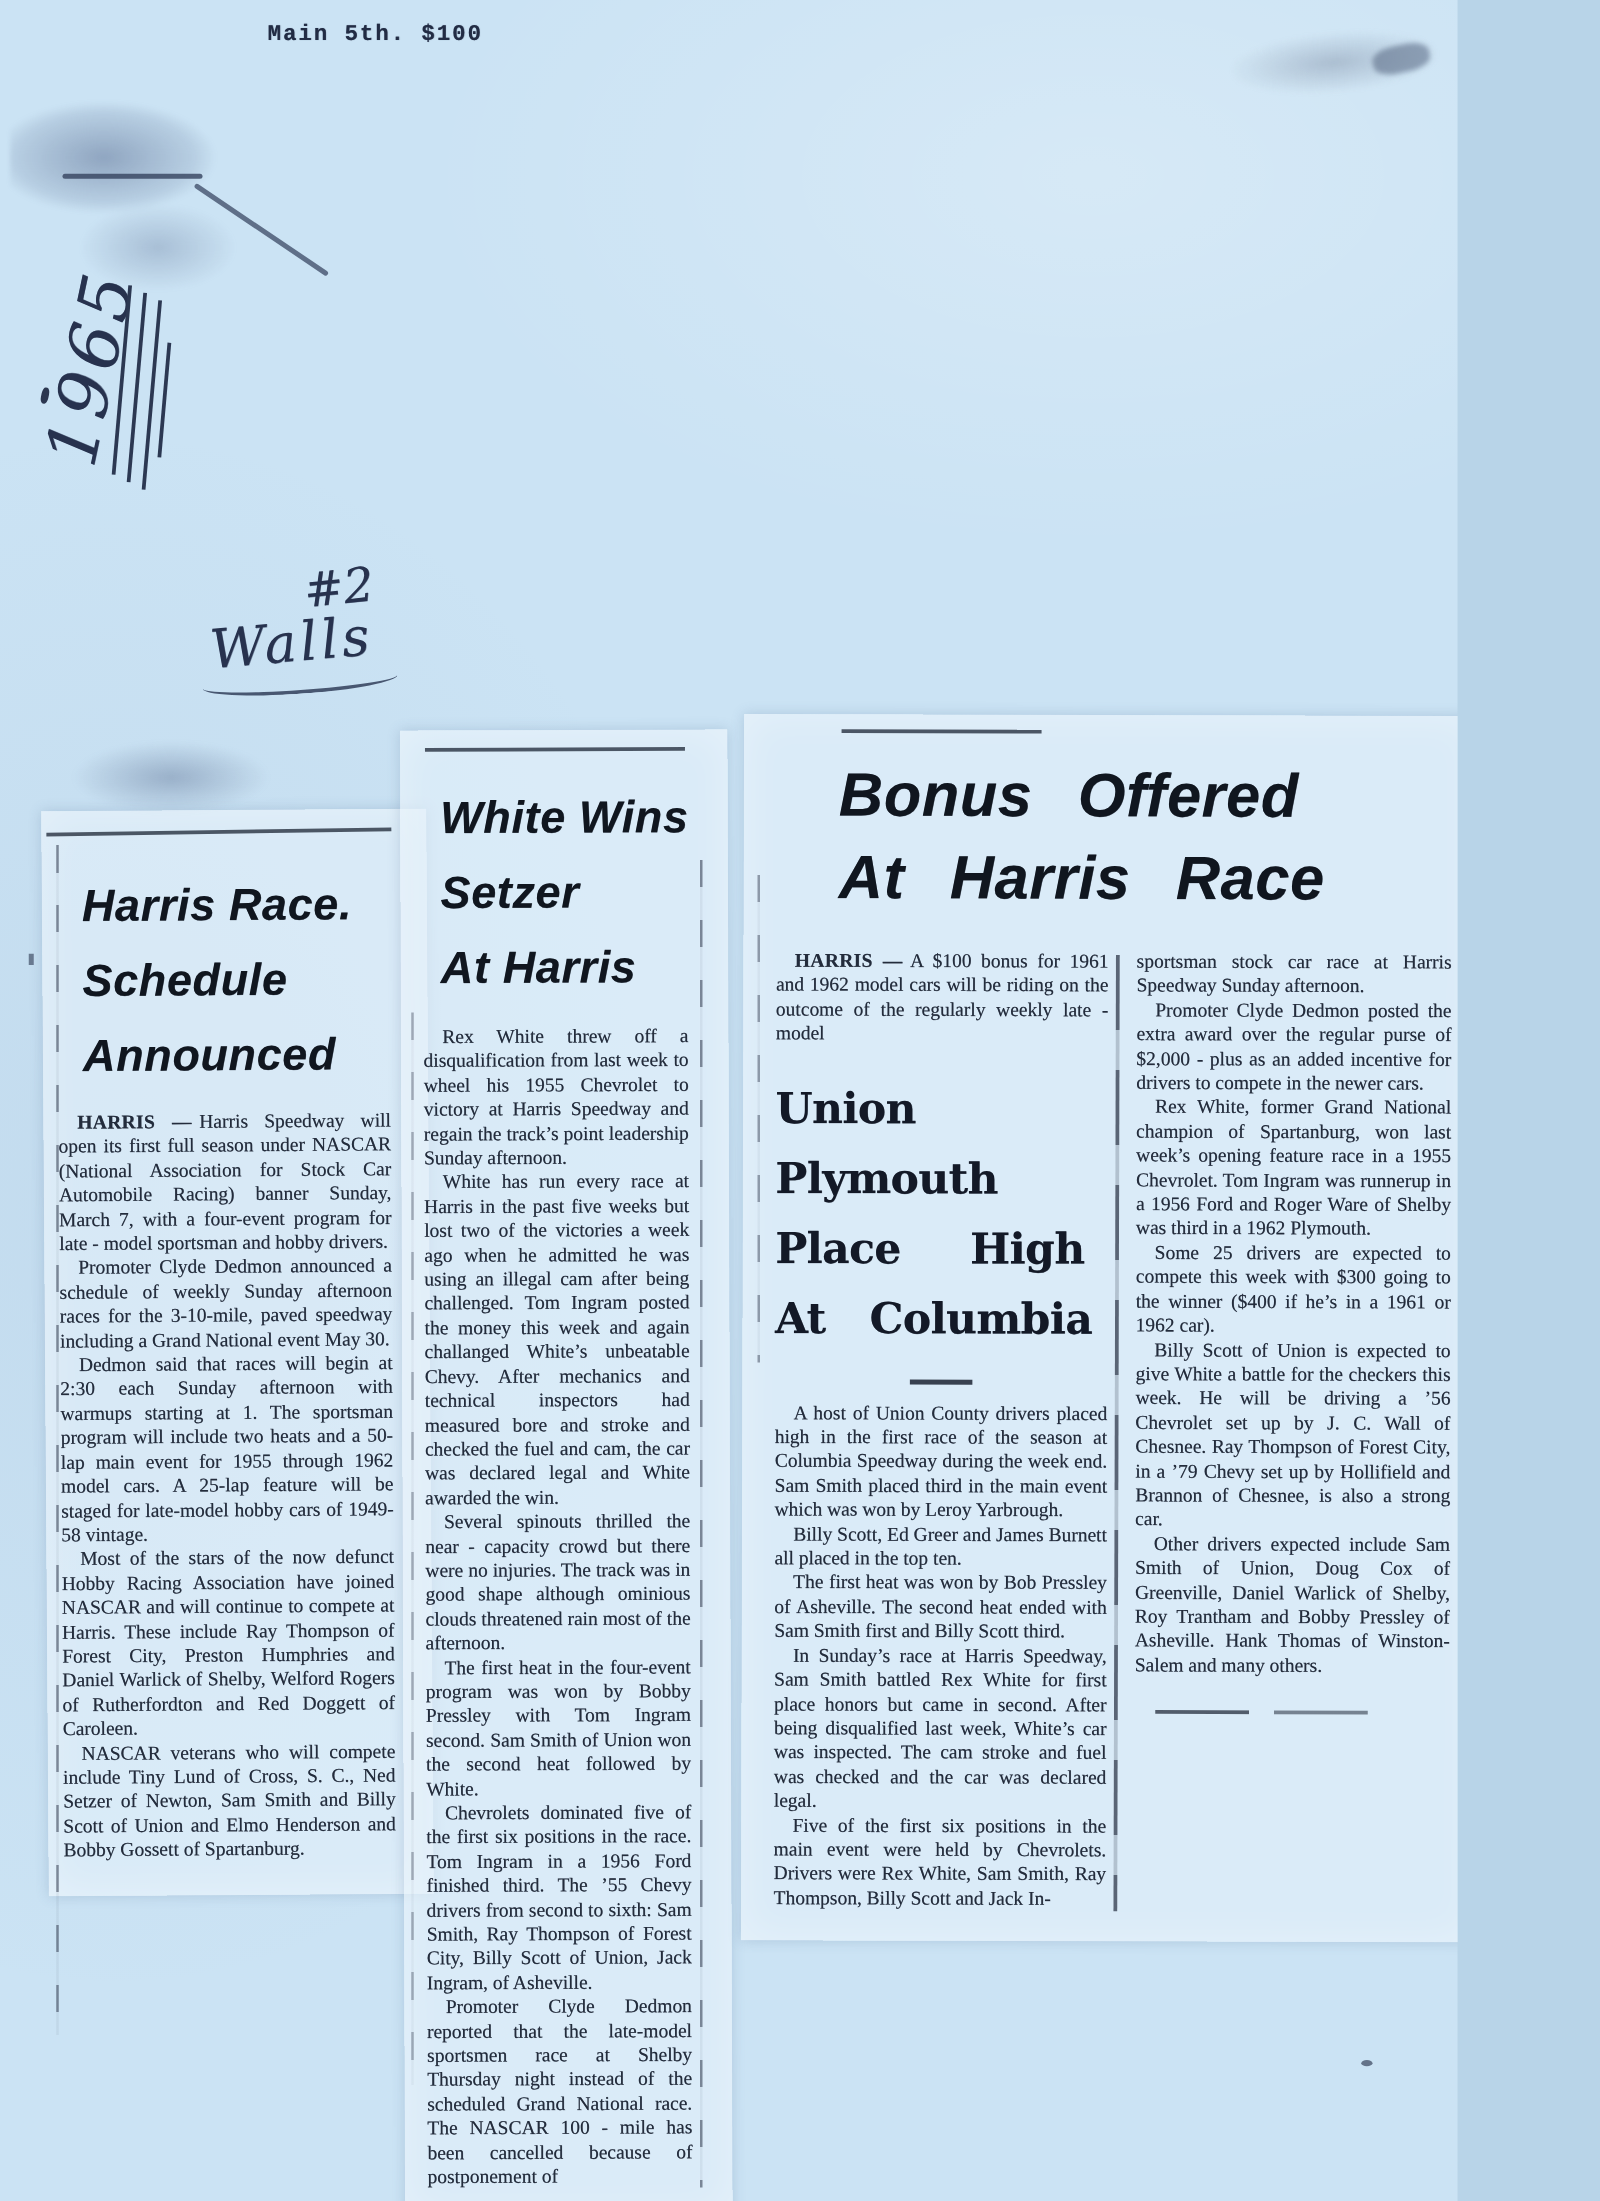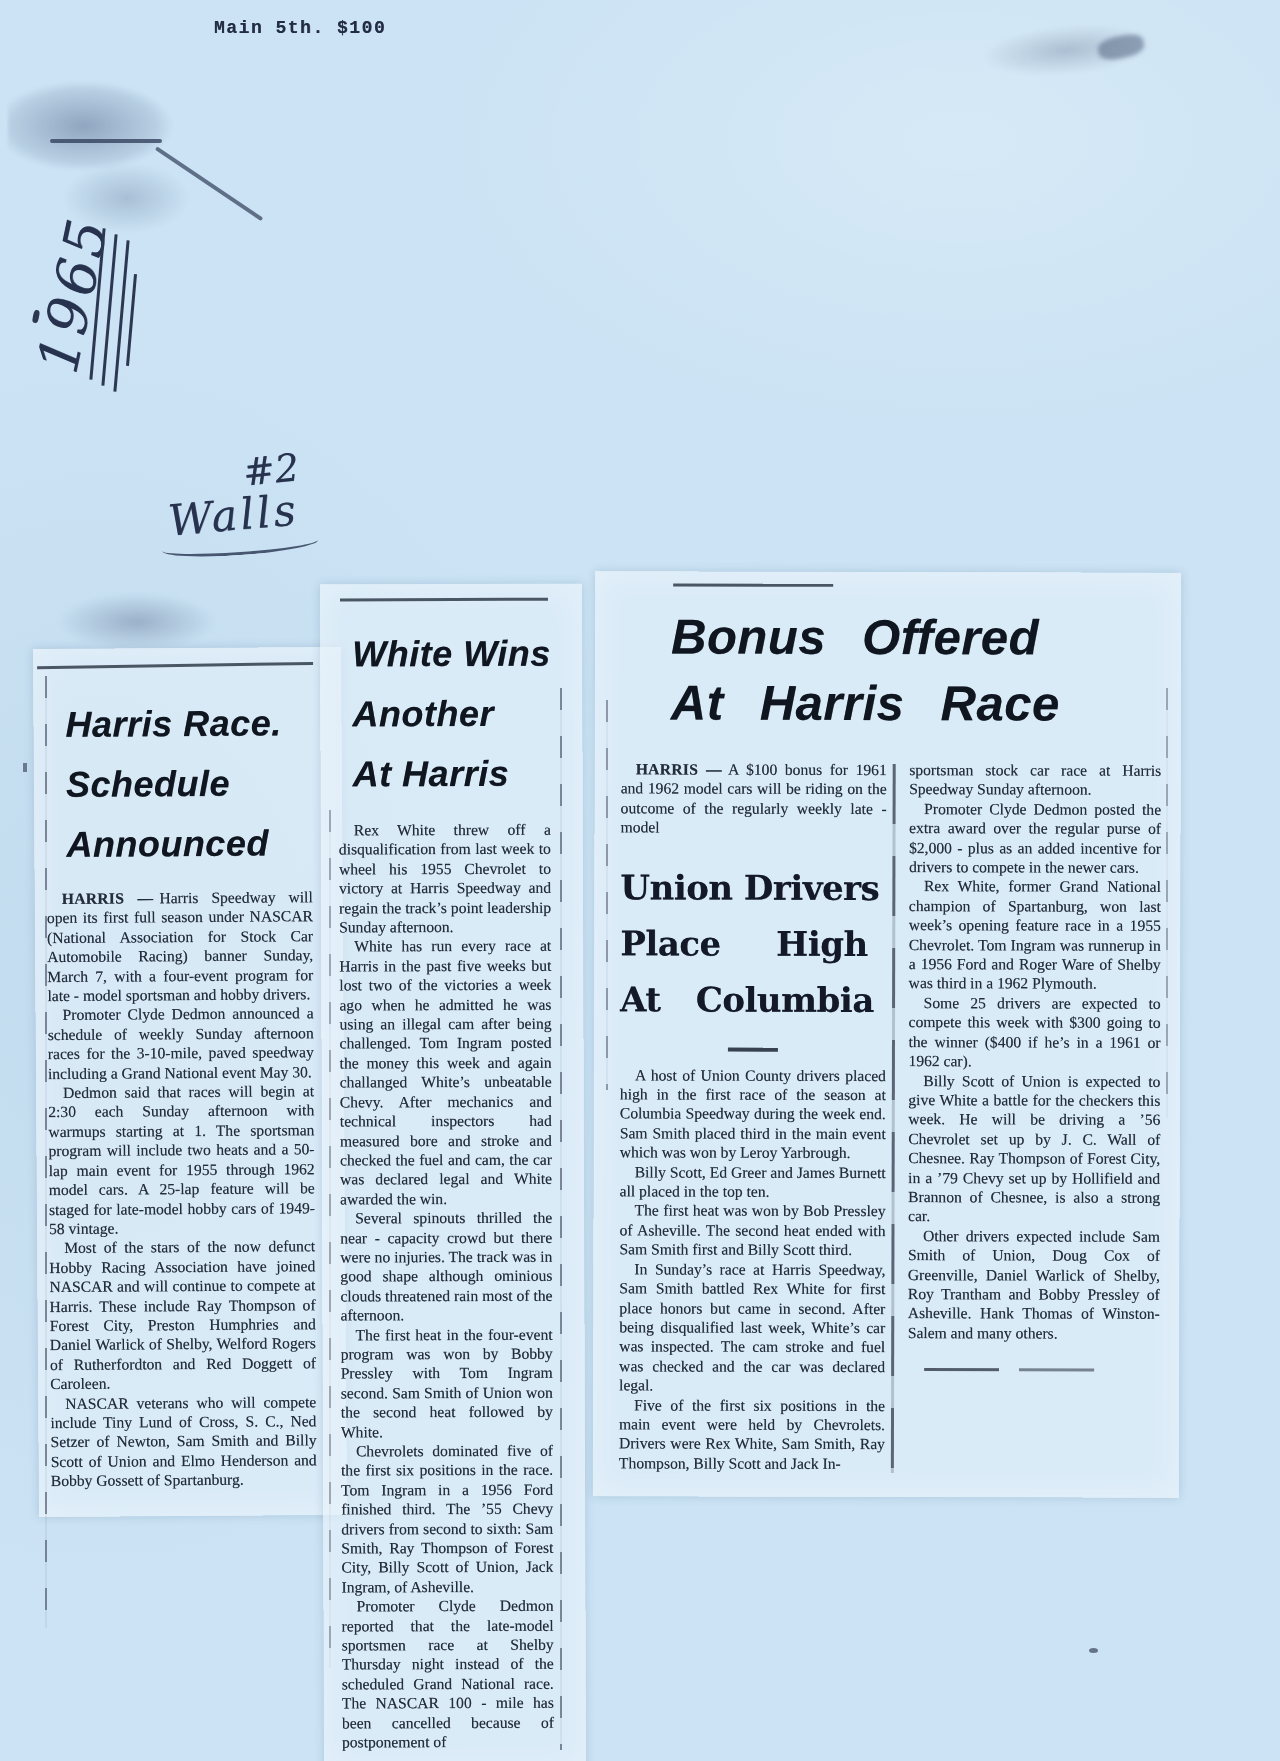--- a/index.html
+++ b/index.html
@@ -1,17 +1,17 @@
 <!DOCTYPE html>
 <html><head>
 <meta charset="utf-8">
 <style>
   html,body{margin:0;padding:0;background:#b8d4e8;}
   .page{
-    position:relative;width:1280px;height:1761px;overflow:hidden;
+    position:relative;width:1166px;height:1761px;overflow:hidden;
     font-family:"Liberation Serif",serif;color:#1f2838;
     background:
       radial-gradient(900px 500px at 75% 8%, rgba(255,255,255,.22), transparent 60%),
       radial-gradient(700px 900px at 8% 55%, rgba(120,150,185,.10), transparent 70%),
       #cbe3f4;
   }
   .abs{position:absolute;}
   
   .fold-smudge{left:8px;top:78px;width:215px;height:160px;
     background:
@@ -127,21 +127,21 @@
       <p>Dedmon said that races will begin at 2:30 each Sunday afternoon with warmups starting at 1. The sportsman program will include two heats and a 50-lap main event for 1955 through 1962 model cars. A 25-lap feature will be staged for late-model hobby cars of 1949-58 vintage.</p>
       <p>Most of the stars of the now defunct Hobby Racing Association have joined NASCAR and will continue to compete at Harris. These include Ray Thompson of Forest City, Preston Humphries and Daniel Warlick of Shelby, Welford Rogers of Rutherfordton and Red Doggett of Caroleen.</p>
       <p>NASCAR veterans who will compete include Tiny Lund of Cross, S. C., Ned Setzer of Newton, Sam Smith and Billy Scott of Union and Elmo Henderson and Bobby Gossett of Spartanburg.</p>
     </div>
   </article>
 
   <article class="clip clip-mid">
     <div class="hrule hrule-top"></div>
     <h2 class="headline">
       <span class="sh-line">White Wins</span>
-      <span class="sh-line">Another</span>
+      <span class="sh-line">Setzer</span>
       <span class="sh-line">At Harris</span>
     </h2>
     <div class="body">
       <p>Rex White threw off a disqualification from last week to wheel his 1955 Chevrolet to victory at Harris Speedway and regain the track’s point leadership Sunday afternoon.</p>
       <p>White has run every race at Harris in the past five weeks but lost two of the victories a week ago when he admitted he was using an illegal cam after being challenged. Tom Ingram posted the money this week and again challanged White’s unbeatable Chevy. After mechanics and technical inspectors had measured bore and stroke and checked the fuel and cam, the car was declared legal and White awarded the win.</p>
       <p>Several spinouts thrilled the near - capacity crowd but there were no injuries. The track was in good shape although ominious clouds threatened rain most of the afternoon.</p>
       <p>The first heat in the four-event program was won by Bobby Pressley with Tom Ingram second. Sam Smith of Union won the second heat followed by White.</p>
       <p>Chevrolets dominated five of the first six positions in the race. Tom Ingram in a 1956 Ford finished third. The ’55 Chevy drivers from second to sixth: Sam Smith, Ray Thompson of Forest City, Billy Scott of Union, Jack Ingram, of Asheville.</p>
       <p>Promoter Clyde Dedmon reported that the late-model sportsmen race at Shelby Thursday night instead of the scheduled Grand National race. The NASCAR 100 - mile has been cancelled because of postponement of</p>
     </div>
@@ -150,21 +150,21 @@
   <article class="clip clip-right">
     <div class="hrule hrule-top"></div>
     <h1 class="headline">
       <span class="h1line">Bonus Offered</span>
       <span class="h1line">At Harris Race</span>
     </h1>
     <div class="cols">
       <div class="colA body">
         <p><b class="dateline">HARRIS —</b><span>A $100 bonus for 1961 and 1962 model cars will be riding on the outcome of the regularly weekly late - model</span></p>
         <h3 class="subhead">
-          <span class="sh-line">Union Drivers</span>
+          <span class="sh-line">Union Plymouth</span>
           <span class="sh-line sh2">Place High</span>
           <span class="sh-line sh3">At Columbia</span>
         </h3>
         <div class="subdivider"></div>
         <p>A host of Union County drivers placed high in the first race of the season at Columbia Speedway during the week end. Sam Smith placed third in the main event which was won by Leroy Yarbrough.</p>
         <p>Billy Scott, Ed Greer and James Burnett all placed in the top ten.</p>
         <p>The first heat was won by Bob Pressley of Asheville. The second heat ended with Sam Smith first and Billy Scott third.</p>
         <p>In Sunday’s race at Harris Speedway, Sam Smith battled Rex White for first place honors but came in second. After being disqualified last week, White’s car was inspected. The cam stroke and fuel was checked and the car was declared legal.</p>
         <p>Five of the first six positions in the main event were held by Chevrolets. Drivers were Rex White, Sam Smith, Ray Thompson, Billy Scott and Jack In-</p>
       </div>

